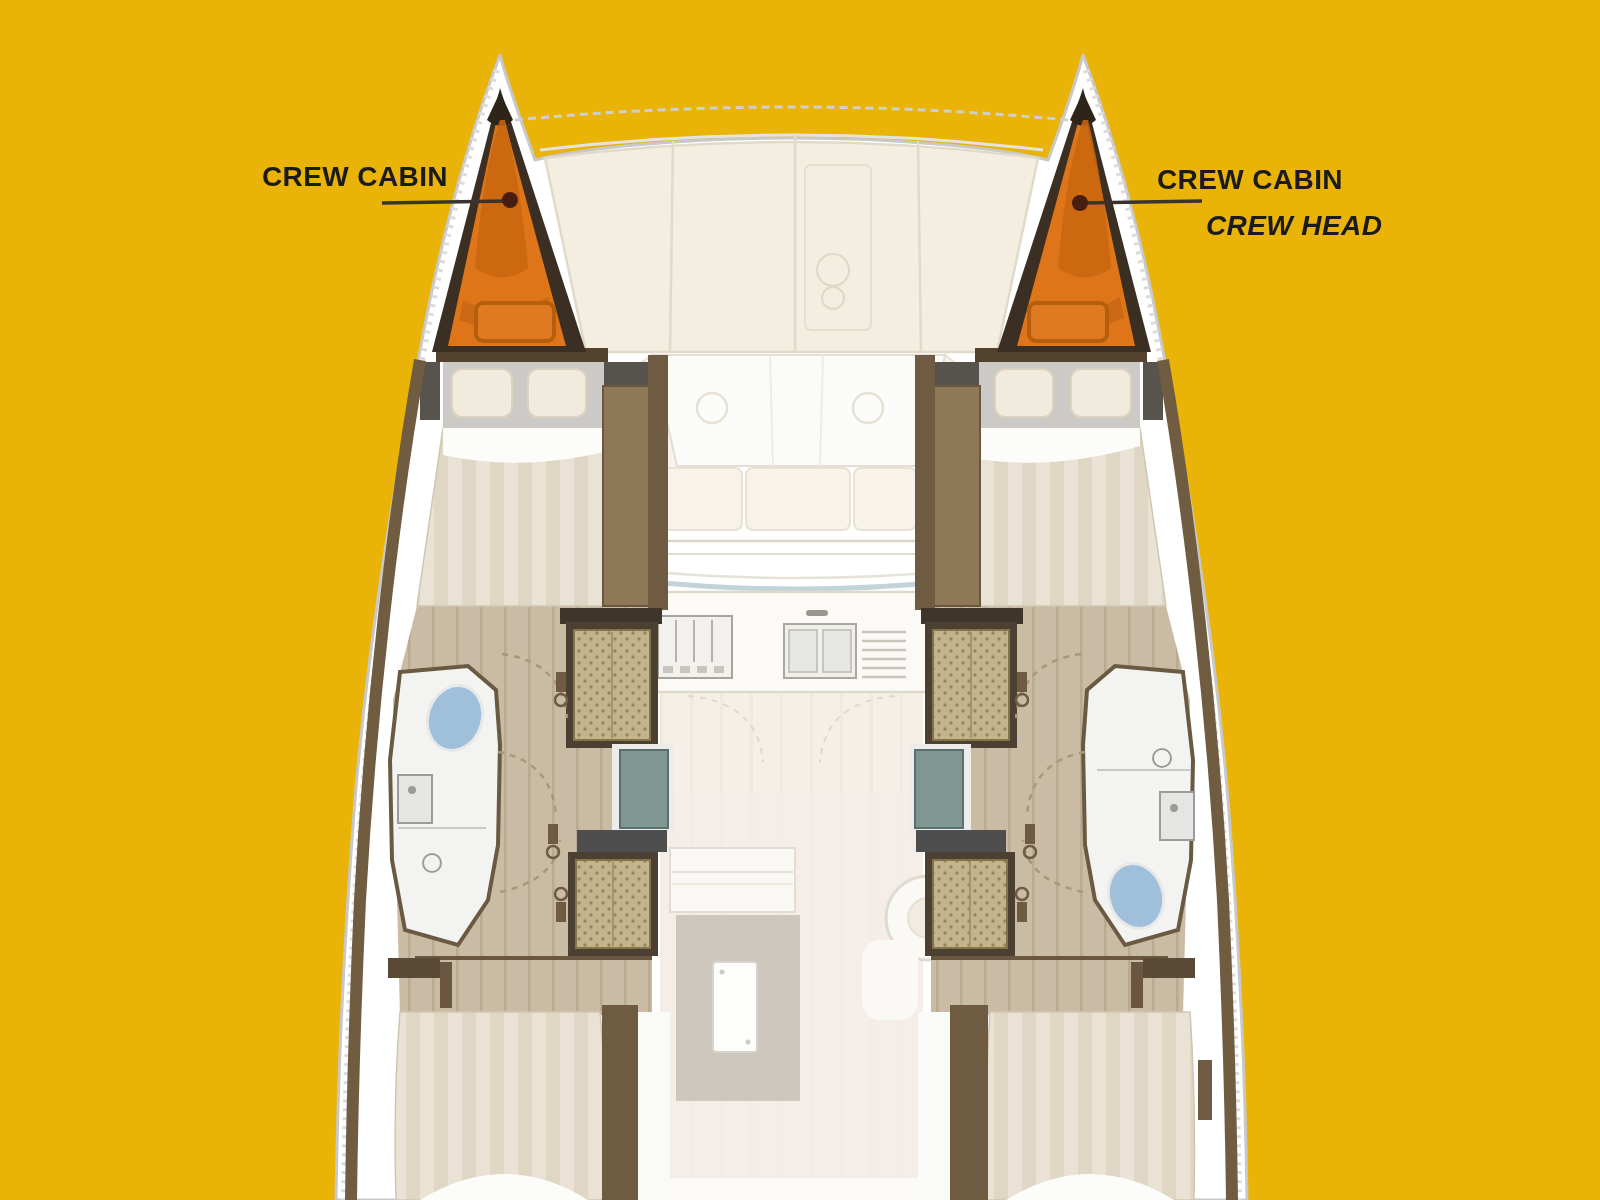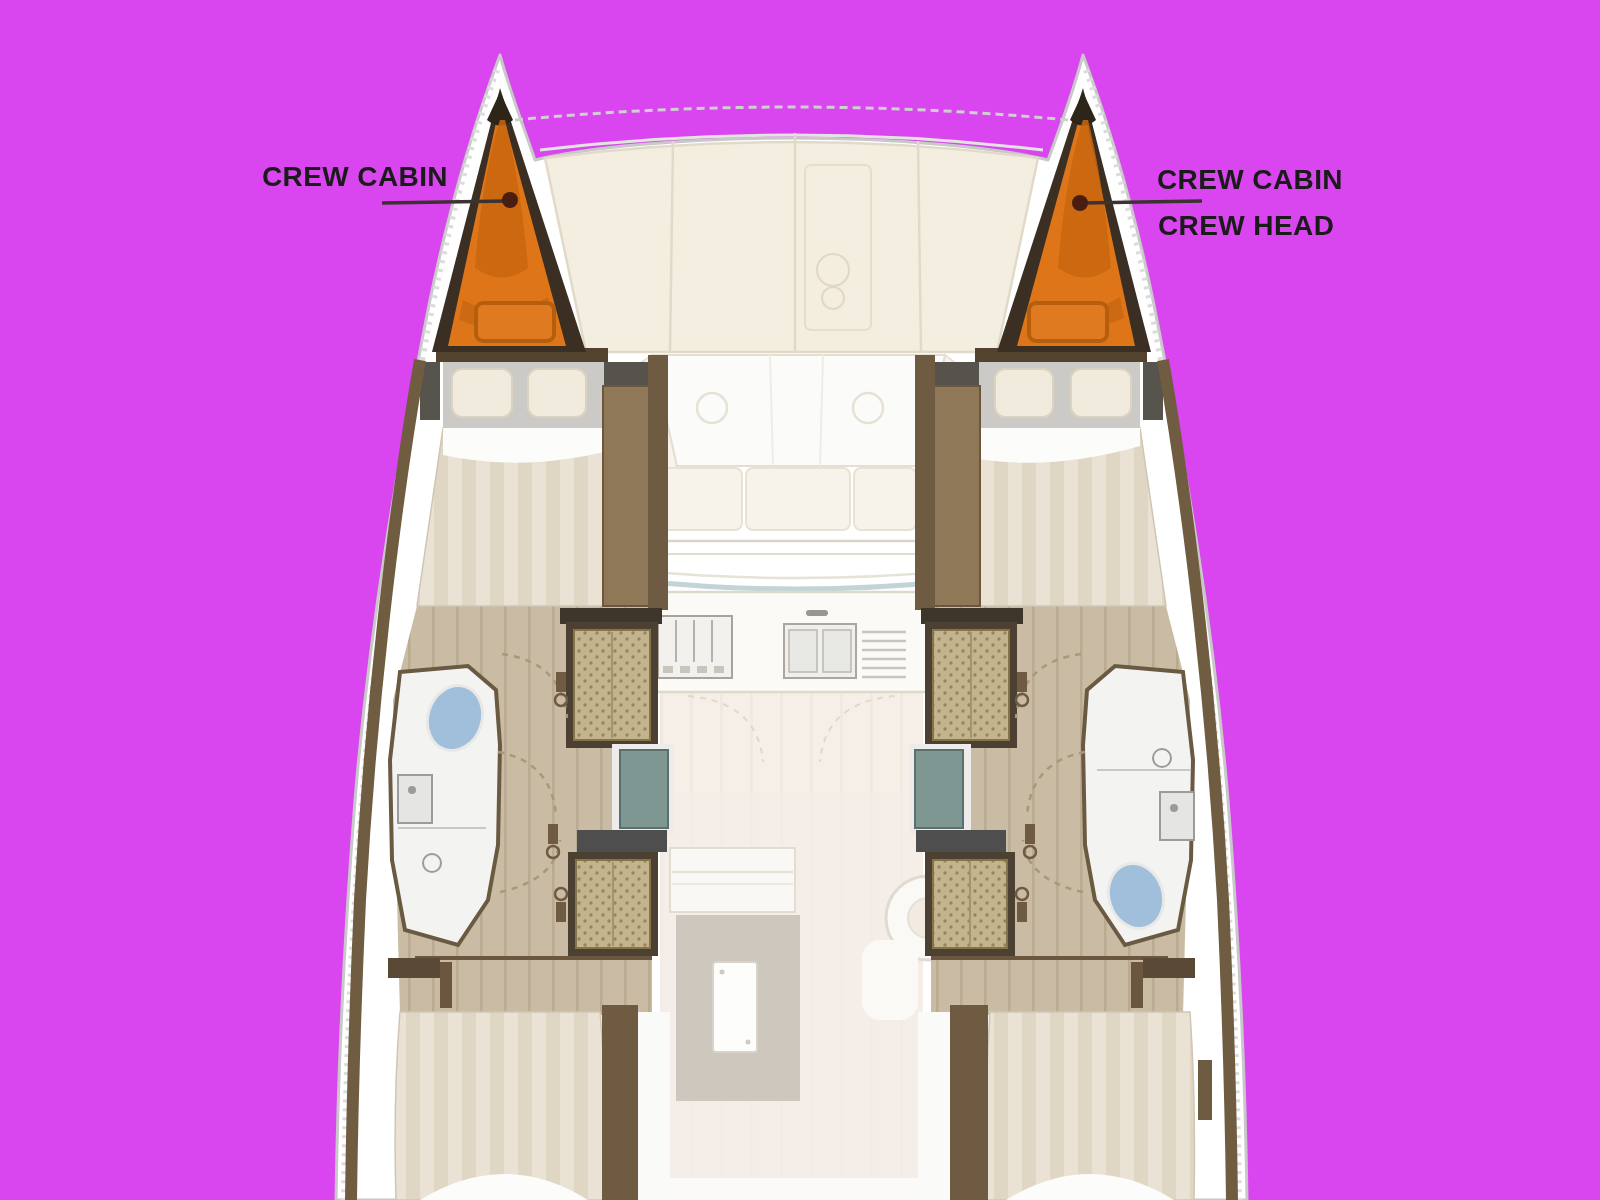--- a/index.html
+++ b/index.html
@@ -1,23 +1,23 @@
 <!DOCTYPE html>
 <html style="--label-text: #1b1b1b; --highlight-orange: #DF7519; --highlight-orange-dark: #C8660F; --highlight-border: #3A2F22; --leader-line: #3B3330; --leader-dot: #4A1D12; --wall-brown: #6F5B41; --frame-dark: #4C4033; --band-black: #3E362B; --wood-floor: #CABCA4; --wood-line: #B9AA91; --deck-cream: #F4EEE1; --deck-line: #E2DAC8; --bed-stripe-a: #EAE3D5; --bed-stripe-b: #DFD6C4; --sheet-white: #FCFCFA; --headboard-grey: #CCCAC6; --pillow-cream: #F0EBDC; --wicker-base: #C3B48D; --wicker-dot: #94855E; --glass-teal: #7E9793; --toilet-blue: #9FBFDB; --bathroom-white: #F3F3F1; --rug-grey: #CDC7BE; --salon-floor: #F5EFE8; --hull-stroke: #C8C8C8;"><head>
 <meta charset="utf-8">
 <style>
   html,body{margin:0;padding:0;background:#fff;}
-  .canvas{position:relative;width:1600px;height:1200px;background:#d946ef;overflow:hidden;
+  .canvas{position:relative;width:1600px;height:1200px;background:#eab308;overflow:hidden;
           font-family:"Liberation Sans",sans-serif;}
   .canvas svg{position:absolute;top:0;left:0;}
   .lbl{position:absolute;font-weight:bold;font-size:28px;letter-spacing:.4px;
        color:var(--label-text,#1b1b1b);white-space:nowrap;line-height:30px;}
   .lbl-port{left:258px;top:162px;width:190px;text-align:right;}
   .lbl-stbd-1{left:1157px;top:165px;}
-  .lbl-stbd-2{left:1158px;top:211px;}
+  .lbl-stbd-2{left:1206px;top:211px;font-style:italic;}
 </style>
 </head>
 <body>
 
 <div class="canvas">
 
 <svg width="1600" height="1200" viewBox="0 0 1600 1200">
   <defs>
     <pattern id="bedstripe" width="28" height="28" patternUnits="userSpaceOnUse">
       <rect width="28" height="28" fill="var(--bed-stripe-a,#EAE3D5)"></rect>

